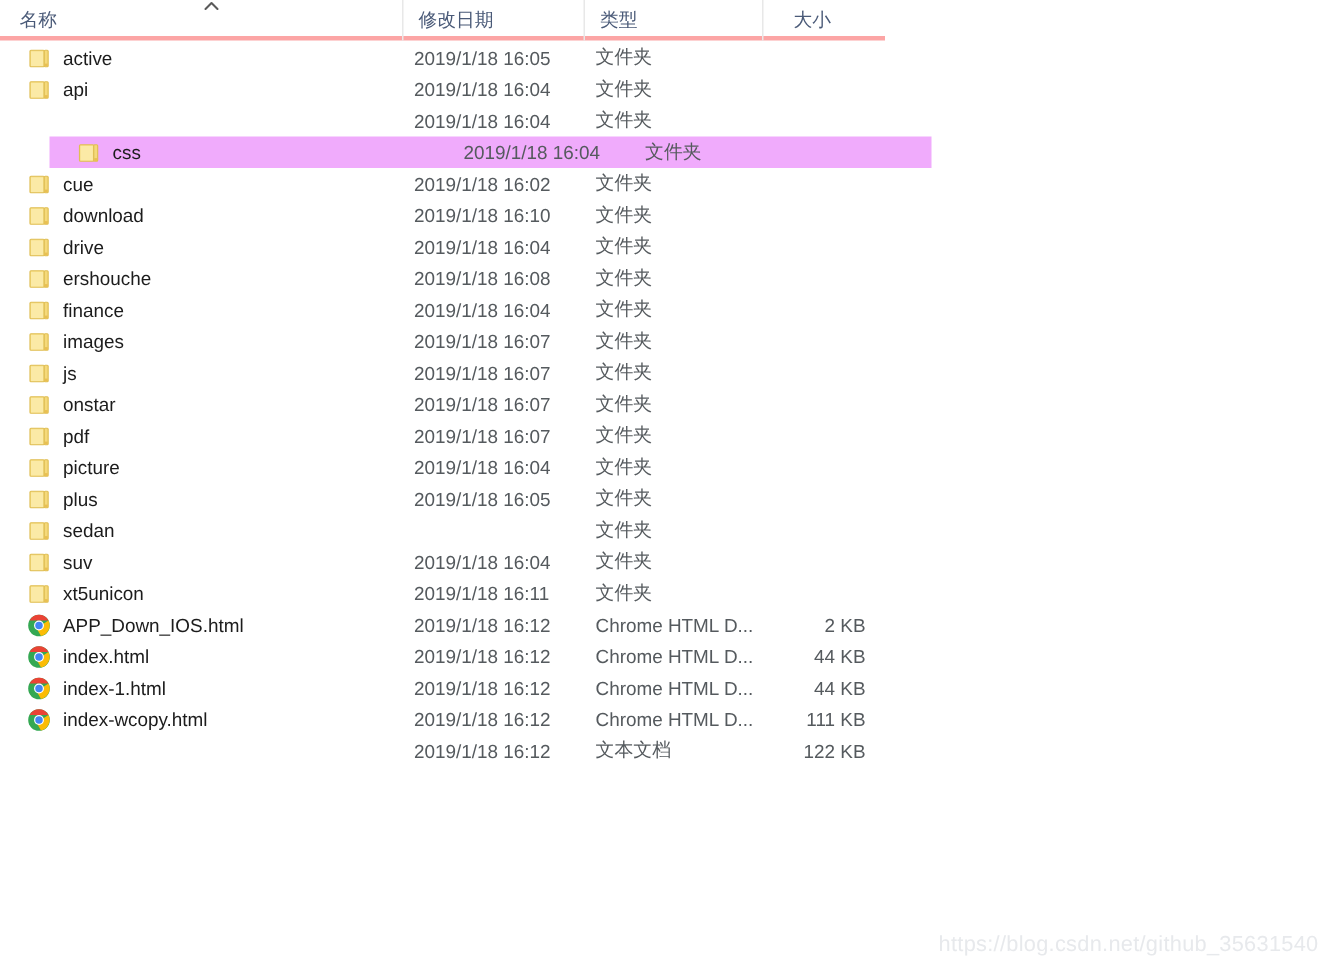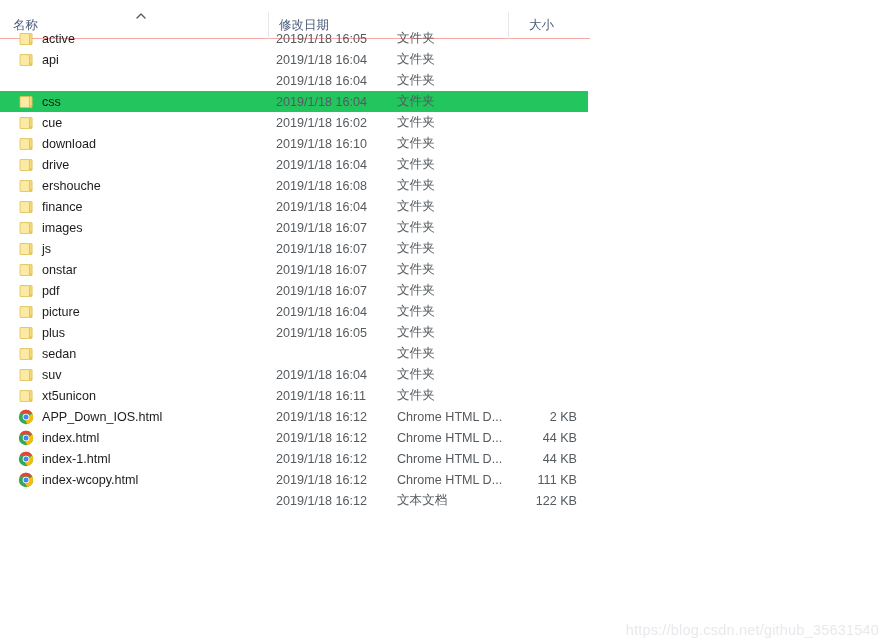--- a/index.html
+++ b/index.html
@@ -13,24 +13,24 @@
     position: relative;
     overflow: hidden;
     font-family: "Liberation Sans", "DejaVu Sans", sans-serif;
     -webkit-font-smoothing: antialiased;
   }
 
   
   .list-header {
     position: absolute;
     left: 0;
-    top: 12px;
+    top: 0;
     width: 590px;
     height: 27px;
-    border-bottom: 1px solid #fca5a5;
+    border-bottom: 3px solid #fca5a5;
     box-sizing: border-box;
     text-align: right;
   }
   .sort-chevron {
     position: absolute;
     left: 134px;
     top: 0px;
     width: 14px;
     height: 8px;
     color: #6b6b6b;
@@ -66,21 +66,21 @@
     left: 0;
     top: 28px;
     width: 590px;
   }
   .row {
     position: relative;
     height: 21px;
     width: 588px;
     display: block;
   }
-  .row.selected { background: #22c55e; }
+  .row.selected { background: #f0abfc; margin-left: 33px; }
 
   .cell {
     position: absolute;
     top: 0;
     height: 21px;
     display: flex;
     align-items: center;
     font-size: 12.6px;
     color: #3a3a3a;
     white-space: nowrap;
@@ -146,20 +146,23 @@
       <path d="M3 6 L7 2 L11 6" fill="none" stroke="#5a5a5a" stroke-width="1.4" stroke-linecap="round" stroke-linejoin="round"></path>
     </svg>
   </div>
 
   <div class="col-head col-name">
     <span>名称</span>
   </div>
   <div class="col-head col-date sep">
     <span>修改日期</span>
   </div>
+  <div class="col-head col-type sep">
+    <span>类型</span>
+  </div>
   <div class="col-head col-size sep">
     <span>大小</span>
   </div>
 </div>
 
 <div class="rows" id="file-list">
     <div class="row">
       <div class="cell cell-name">
         <span class="icon">
           <svg width="16" height="16" viewBox="0 0 16 16" aria-hidden="true">

